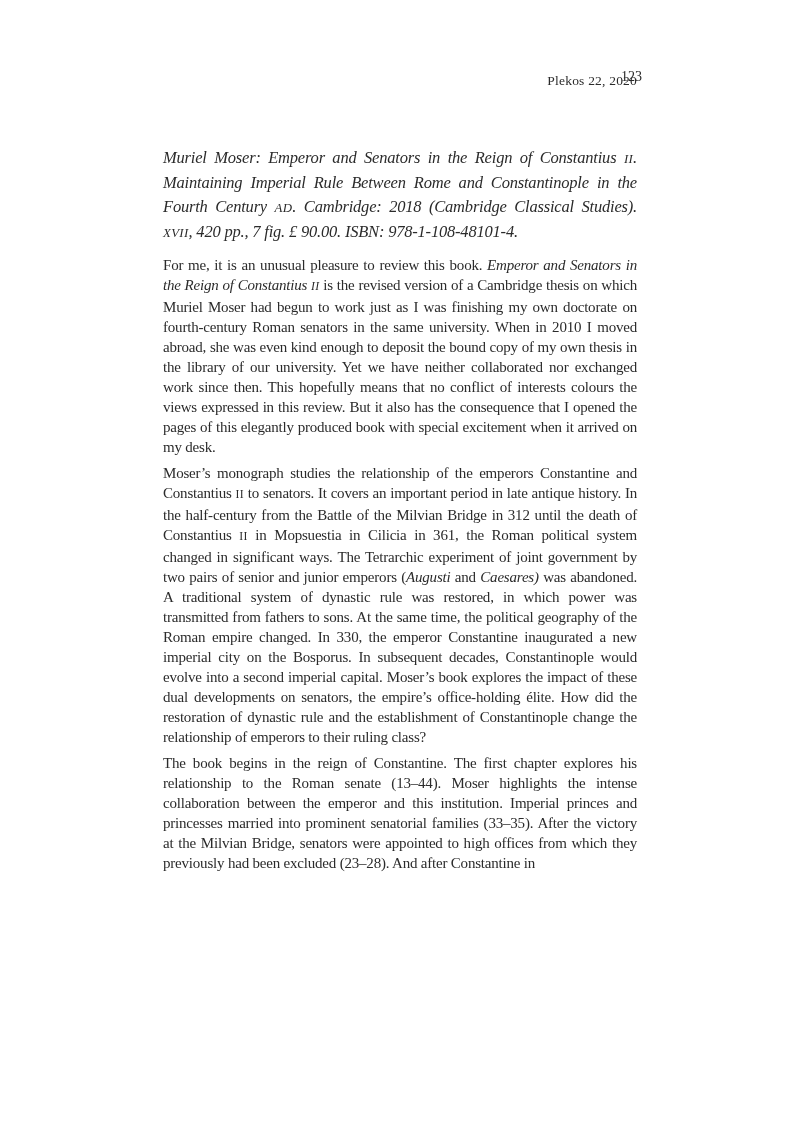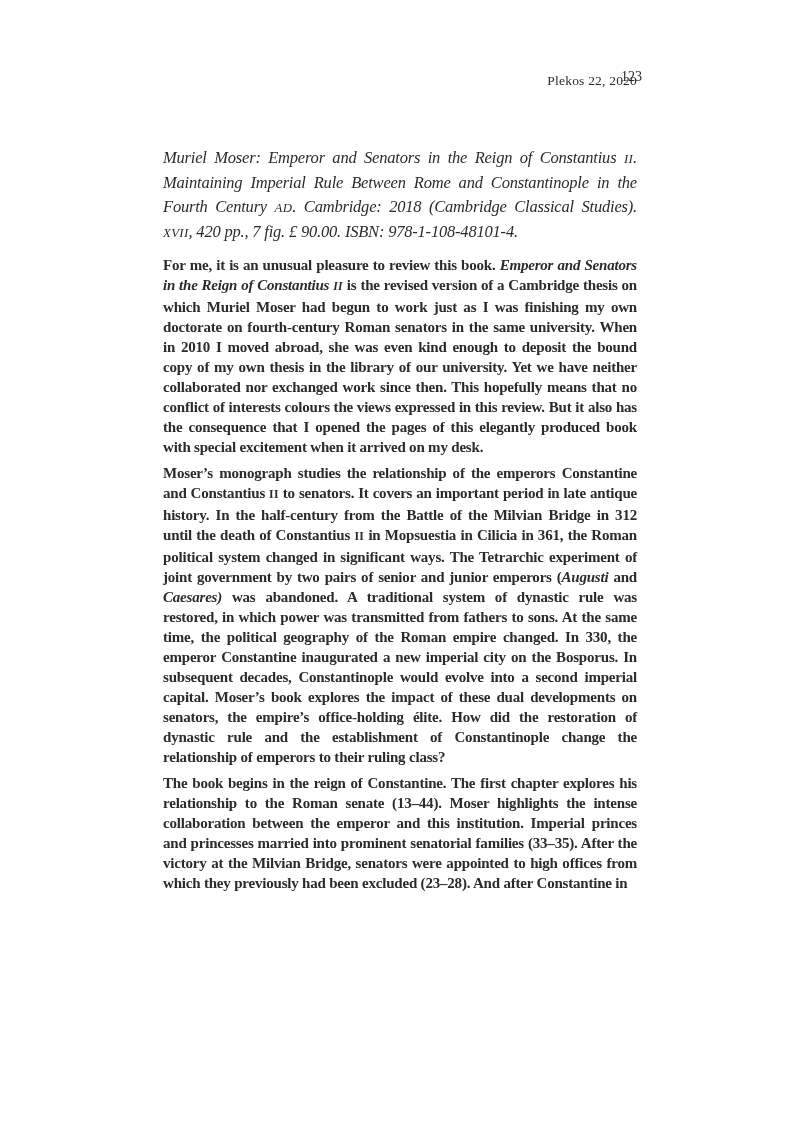--- a/index.html
+++ b/index.html
@@ -45,21 +45,20 @@
     font-size: 16.5px;
     line-height: 24px;
     letter-spacing: -0.2px;
     font-style: italic;
   }
   .body-para {
     margin: 0 0 6px 0;
     font-size: 15px;
     line-height: 20px;
     letter-spacing: -0.2px;
-    font-weight: bold;
   }
   .it { font-style: italic; }
   .sc { font-size: 0.78em; letter-spacing: 0.3px; }
 </style>
 </head>
 <body>
 
 <div class="page">
 
   <div class="running-head">Plekos 22, 2020</div>

